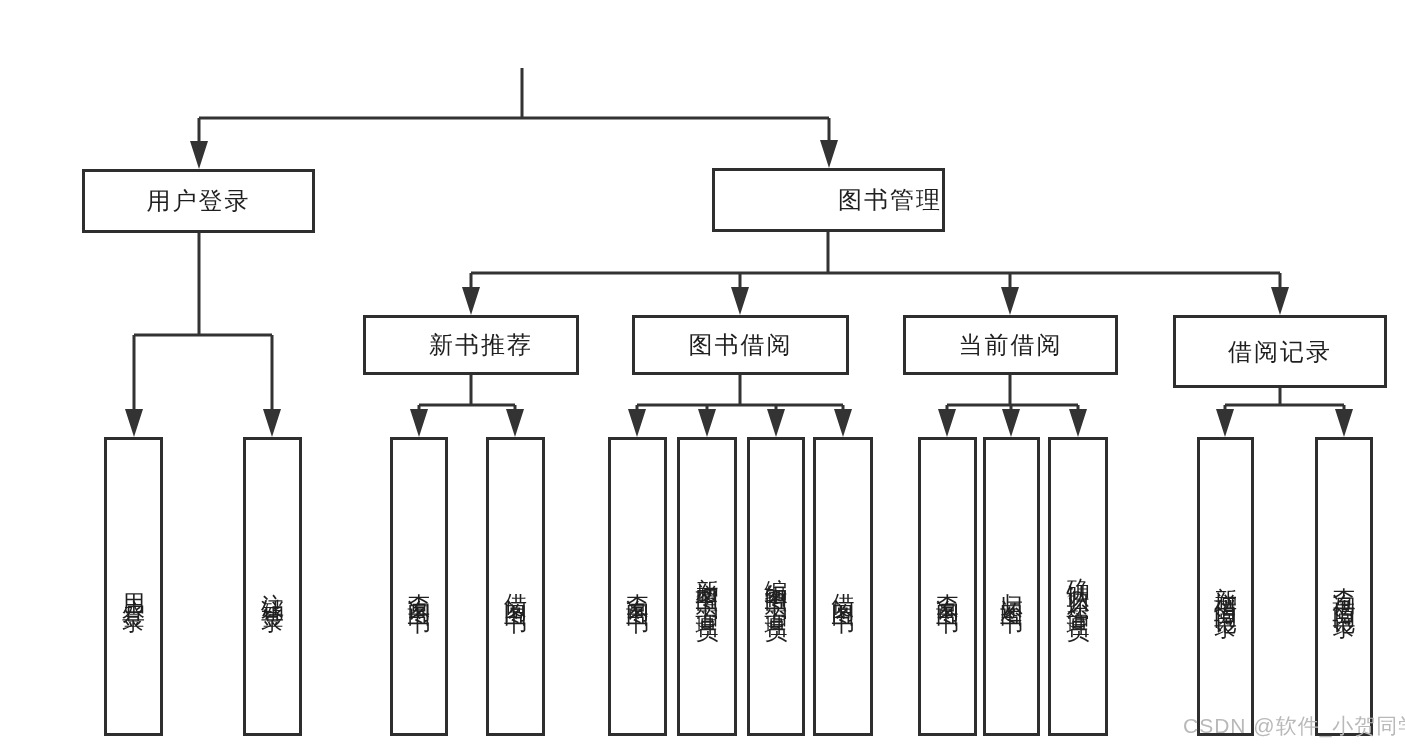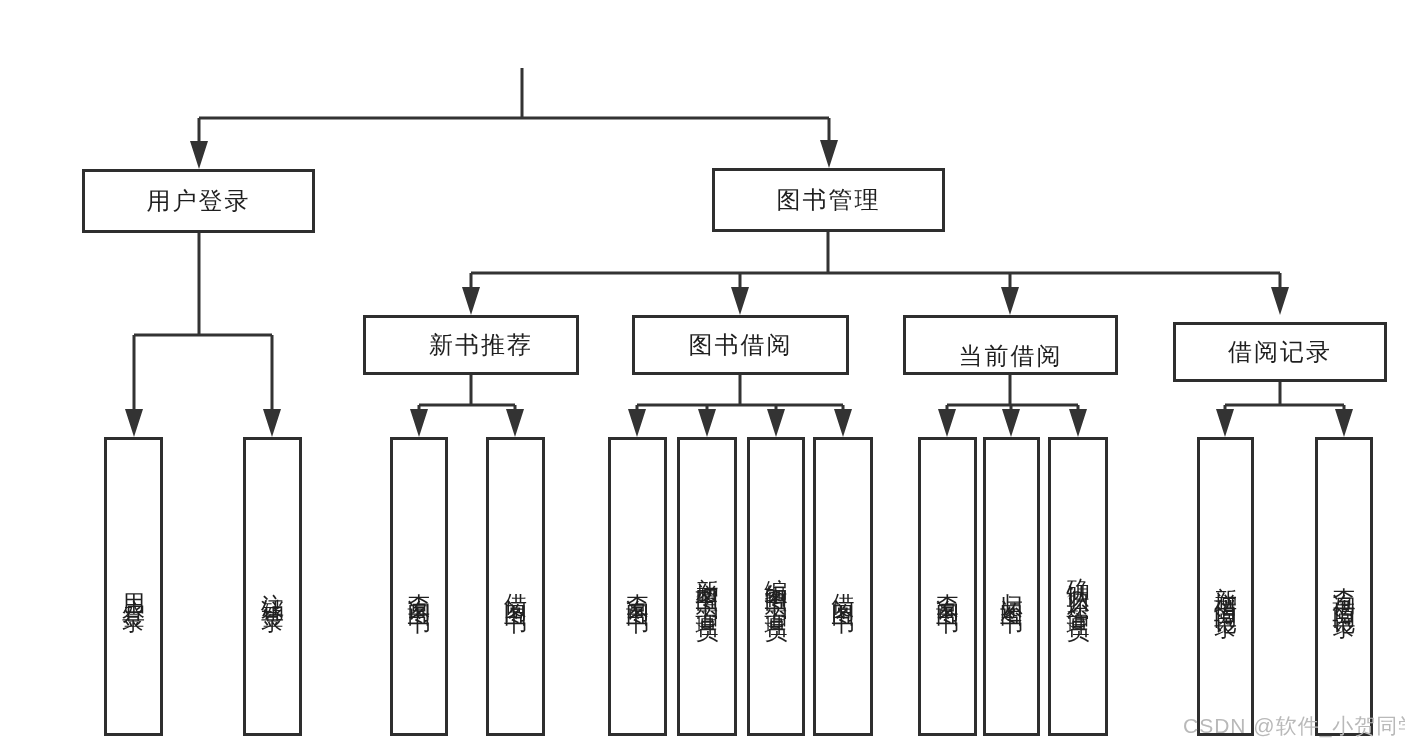--- a/index.html
+++ b/index.html
@@ -82,34 +82,34 @@
              M1002 409 L1020 409 L1011 437 Z
              M1069 409 L1087 409 L1078 437 Z
              M1216 409 L1234 409 L1225 437 Z
              M1335 409 L1353 409 L1344 437 Z"></path>
   </svg>
 
 
   <div class="node node-h" style="left:82px; top:169px; width:233px; height:64px;">
     <span>用户登录</span>
   </div>
-  <div class="node node-h" style="left:712px; top:168px; width:233px; height:64px;">
+  <div class="node node-h" style="left:712px; top:168px; width:233px; height:64px;justify-content:flex-end;">
     <span>图书管理</span>
   </div>
 
   <div class="node node-h" style="left:363px; top:315px; width:216px; height:60px;padding-left:20px;">
     <span>新书推荐</span>
   </div>
   <div class="node node-h" style="left:632px; top:315px; width:217px; height:60px;">
     <span>图书借阅</span>
   </div>
-  <div class="node node-h" style="left:903px; top:315px; width:215px; height:60px;align-items:flex-end;">
+  <div class="node node-h" style="left:903px; top:315px; width:215px; height:60px;">
     <span>当前借阅</span>
   </div>
-  <div class="node node-h" style="left:1173px; top:322px; width:214px; height:60px;">
+  <div class="node node-h" style="left:1173px; top:315px; width:214px; height:73px;">
     <span>借阅记录</span>
   </div>
 
   <div class="node node-v" style="left:104px; top:437px; width:59px; height:299px;">
     <span>用户登录</span>
   </div>
   <div class="node node-v" style="left:243px; top:437px; width:59px; height:299px;">
     <span>注销登录</span>
   </div>
 

